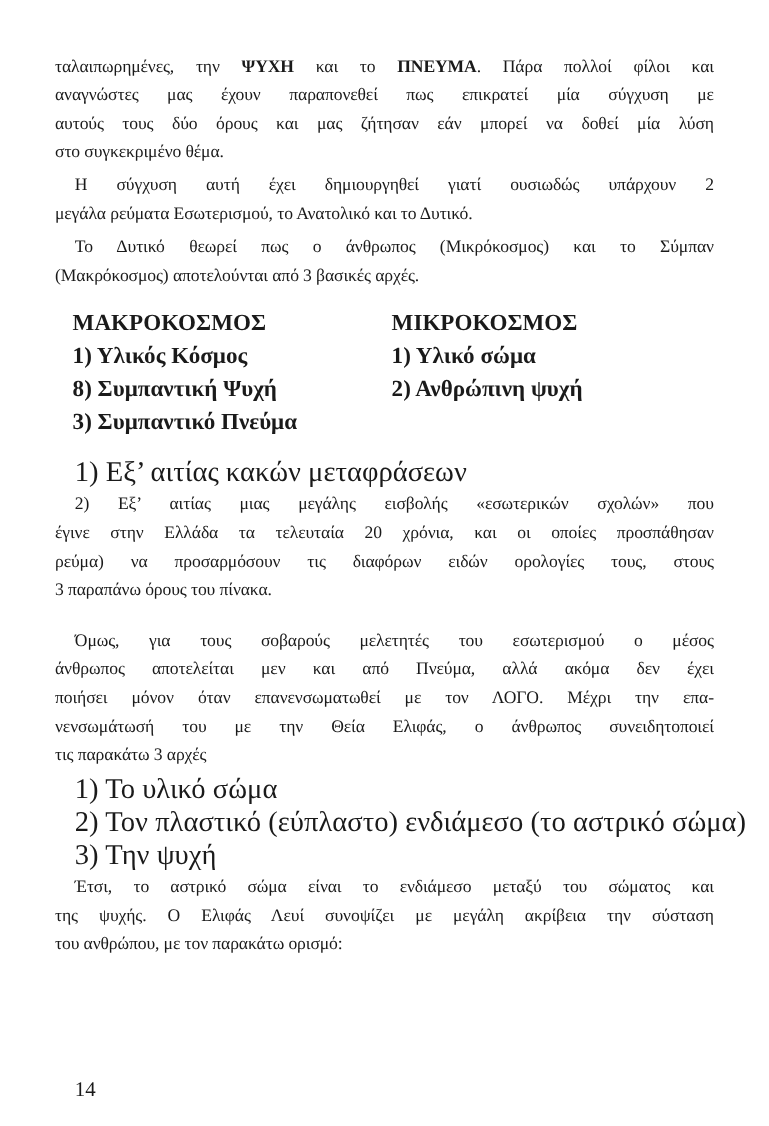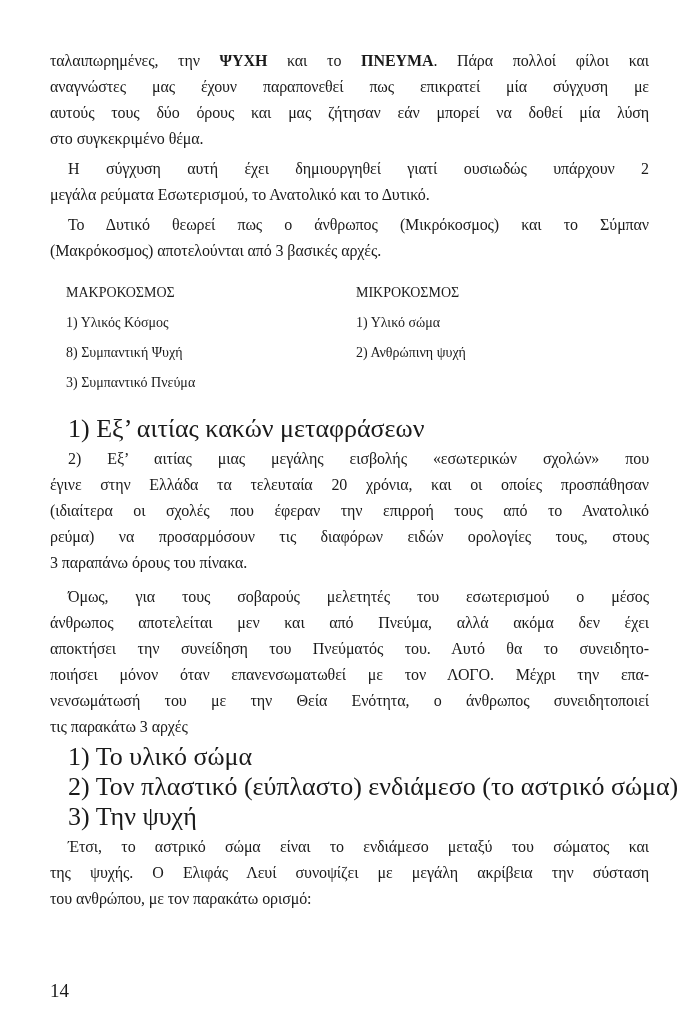--- a/index.html
+++ b/index.html
@@ -37,38 +37,38 @@
     b { font-weight: bold; }
     .table {
       display: flex;
       margin-top: 14px;
       margin-bottom: 18px;
       padding-left: 16px;
     }
     .col { width: 290px; }
     .col.right { width: 280px; }
     .col .cell {
-      font-weight: normal;
-      font-size: 14px;
+      font-weight: bold;
+      font-size: 21px;
       line-height: 30px;
       height: 30px;
       white-space: nowrap;
     }
     .list-item {
       font-size: 26px;
       line-height: 26px;
       height: 26px;
       white-space: nowrap;
       padding-left: 18px;
       margin-top: 4px;
     }
     .para { margin-top: 4px; }
     .page-number {
       position: absolute;
-      left: 50px;
+      left: 68px;
       top: 978px;
       font-size: 19px;
       line-height: 26px;
     }
   </style>
 </head>
 <body>
 
 <div class="page">
 
@@ -102,31 +102,29 @@
       <div class="cell">2) Ανθρώπινη ψυχή</div>
     </div>
   </div>
 
 
   <div class="list-item">1) Εξ’ αιτίας κακών μεταφράσεων</div>
 
   <div class="para">
     <div class="line indent">2) Εξ’ αιτίας μιας μεγάλης εισβολής «εσωτερικών σχολών» που</div>
     <div class="line">έγινε στην Ελλάδα τα τελευταία 20 χρόνια, και οι οποίες προσπάθησαν</div>
-    <div class="line">(ιδιαίτερα οι σχολές που έφεραν την επιρροή τους από το Ανατολικό</div>
     <div class="line">ρεύμα) να προσαρμόσουν τις διαφόρων ειδών ορολογίες τους, στους</div>
     <div class="line last">3 παραπάνω όρους του πίνακα.</div>
   </div>
 
-  <div class="para" style="margin-top:8px">
+  <div class="para" style="margin-top:20px">
     <div class="line indent">Όμως, για τους σοβαρούς μελετητές του εσωτερισμού ο μέσος</div>
     <div class="line">άνθρωπος αποτελείται μεν και από Πνεύμα, αλλά ακόμα δεν έχει</div>
-    <div class="line">αποκτήσει την συνείδηση του Πνεύματός του. Αυτό θα το συνειδητο-</div>
     <div class="line">ποιήσει μόνον όταν επανενσωματωθεί με τον ΛΟΓΟ. Μέχρι την επα-</div>
-    <div class="line">νενσωμάτωσή του με την Θεία Ενότητα, ο άνθρωπος συνειδητοποιεί</div>
+    <div class="line">νενσωμάτωσή του με την Θεία Ελιφάς, ο άνθρωπος συνειδητοποιεί</div>
     <div class="line last">τις παρακάτω 3 αρχές</div>
   </div>
 
   <div class="list-item">1) Το υλικό σώμα</div>
   <div class="list-item">2) Τον πλαστικό (εύπλαστο) ενδιάμεσο (το αστρικό σώμα)</div>
   <div class="list-item">3) Την ψυχή</div>
 
   <div class="para">
     <div class="line indent">Έτσι, το αστρικό σώμα είναι το ενδιάμεσο μεταξύ του σώματος και</div>
     <div class="line">της ψυχής. Ο Ελιφάς Λευί συνοψίζει με μεγάλη ακρίβεια την σύσταση</div>

